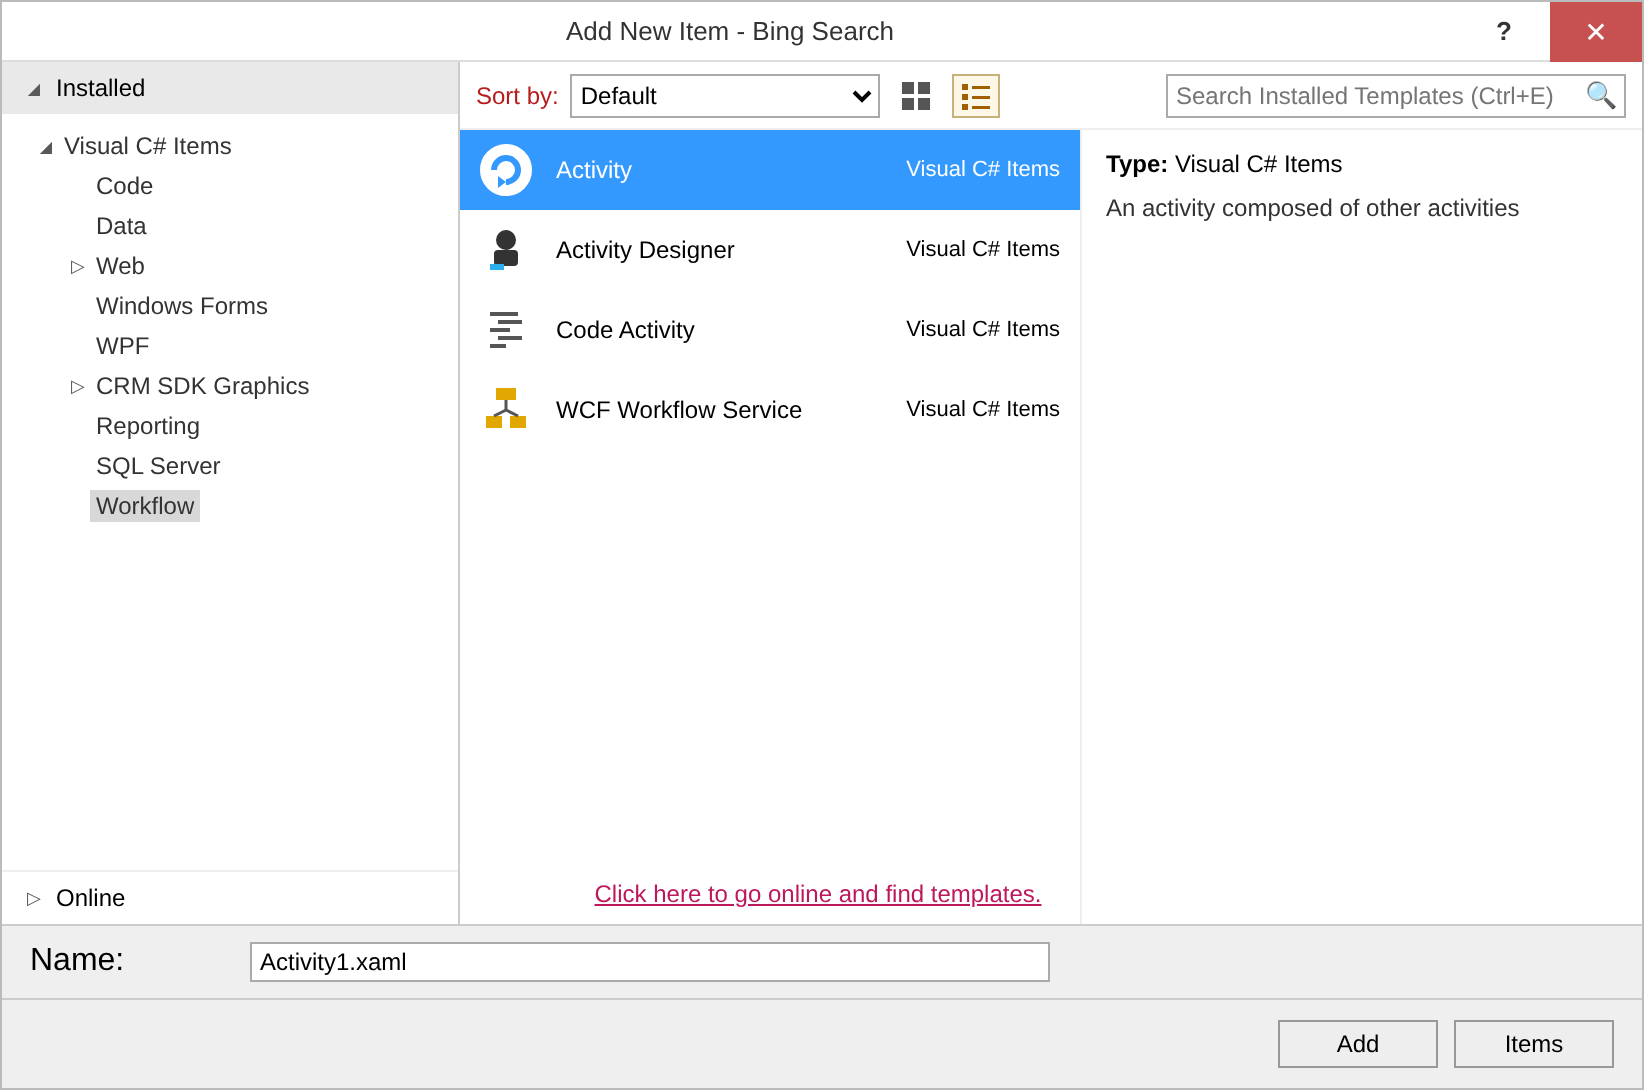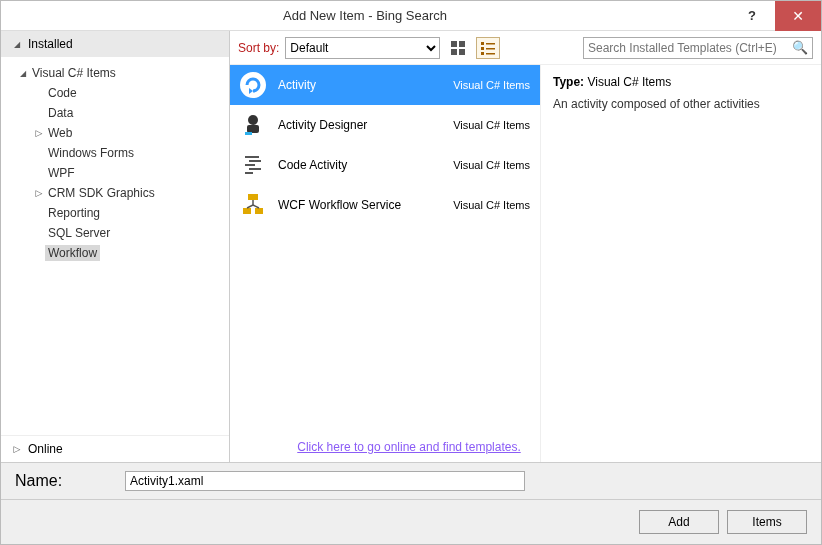--- a/index.html
+++ b/index.html
@@ -33,21 +33,21 @@
   .search-icon { position:absolute; right:4px; top:3px; font-size:13px; color:#555; }
   .content { flex:1; display:flex; min-height:0; }
   .list { width:310px; display:flex; flex-direction:column; }
   .items { flex:1; }
   .item { display:flex; align-items:center; height:40px; padding:0 10px; gap:12px; font-size:12px; }
   .item.selected { background:#3399ff; color:#fff; }
   .item-icon { width:26px; height:26px; display:flex; align-items:center; justify-content:center; }
   .item-name { flex:1; }
   .item-cat { font-size:11px; }
   .online-link { text-align:center; padding:8px; font-size:12px; }
-  .online-link a { color:#8b5cf6; text-decoration:underline; cursor:pointer;margin-left:48px; }
+  .online-link a { color:#be185d; text-decoration:underline; cursor:pointer;margin-left:48px; }
   .details { flex:1; padding:10px 12px; font-size:12px; border-left:1px solid #eee; }
   .details .type-label { font-weight:bold; }
   .details .desc { margin-top:8px; color:#333; }
   .name-row { border-top:1px solid #ccc; background:#efefef; padding:8px 14px; display:flex; align-items:center; gap:20px; }
   .name-row label { font-size:16px; width:90px; }
   .name-input { flex:0 0 400px; height:20px; font-size:12px; border:1px solid #aaa; padding:1px 4px; }
   .buttons { border-top:1px solid #ccc; background:#efefef; padding:10px 14px; display:flex; justify-content:flex-end; gap:8px; }
   .btn { width:80px; height:24px; font-size:12px; border:1px solid #999; background:#eee; }
   svg { display:block; }
 </style>

